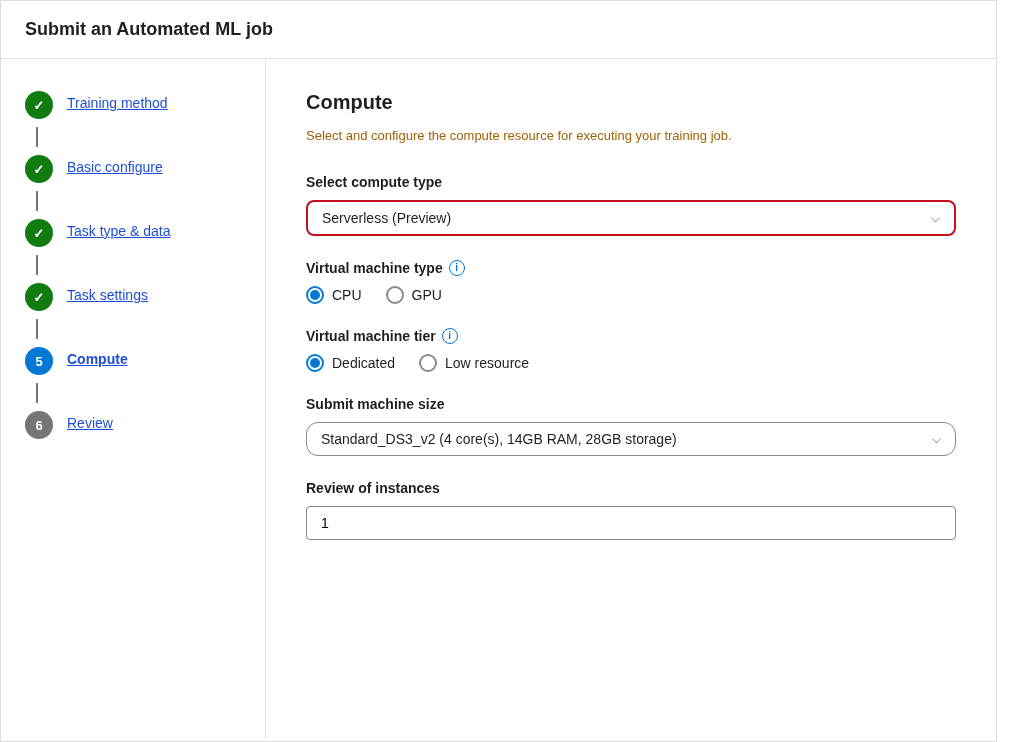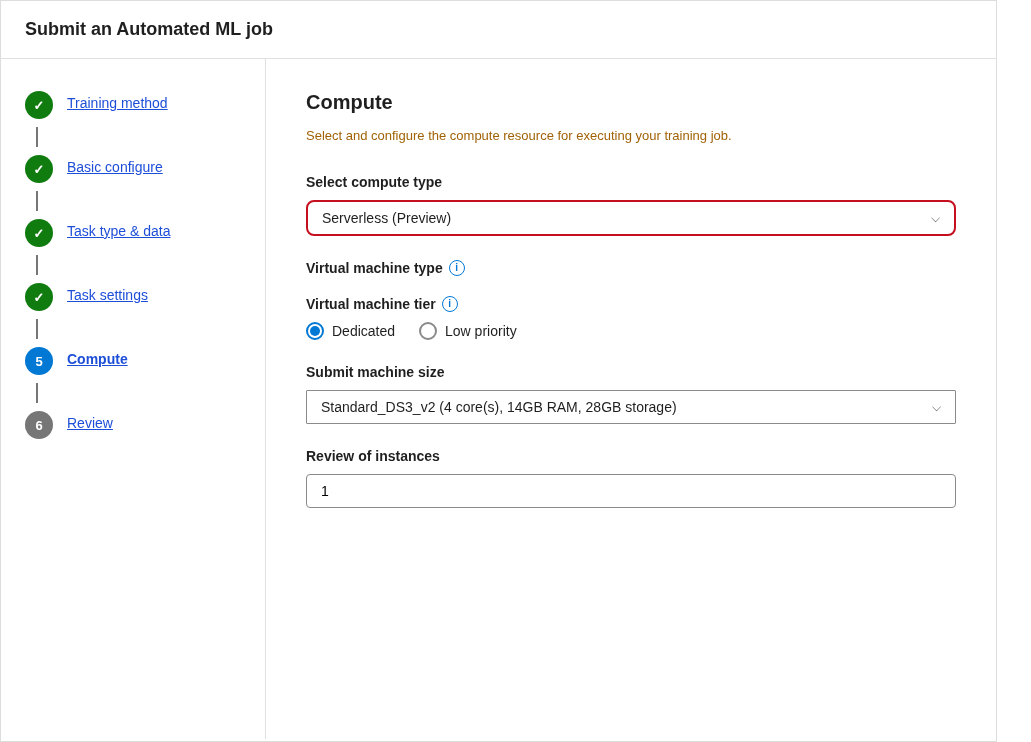--- a/index.html
+++ b/index.html
@@ -132,21 +132,21 @@
       justify-content: space-between;
       cursor: pointer;
       background: #fff;
       margin-bottom: 24px;
     }
 
     .select-box-normal {
       width: 100%;
       padding: 8px 14px;
       border: 1px solid #8a8a8a;
-      border-radius: 1px;
+      border-radius: 12px;
       font-size: 14px;
       display: flex;
       align-items: center;
       justify-content: space-between;
       cursor: pointer;
       background: #fff;
       margin-bottom: 24px;
     }
 
     .chevron {
@@ -281,40 +281,54 @@
         <div class="select-box">
           <span>Serverless (Preview)</span>
           <span class="chevron">⌵</span>
         </div>
       </div>
 
       <div class="field-group">
         <div class="field-label">
           <span>Virtual machine type</span>
           <span class="info-icon">i</span>
+        </div>
+        <div class="radio-group">
+
+          <label class="radio-option">
+            <div class="radio-outer">
+              <div class="radio-inner"></div>
+            </div>
+            <span class="radio-label">CPU</span>
+          </label>
+
+          <label class="radio-option">
+            <div class="radio-outer unchecked"></div>
+            <span class="radio-label">GPU</span>
+          </label>
         </div>
       </div>
 
       <div class="field-group">
         <div class="field-label">
           <span>Virtual machine tier</span>
           <span class="info-icon">i</span>
         </div>
         <div class="radio-group">
 
           <label class="radio-option">
             <div class="radio-outer">
               <div class="radio-inner"></div>
             </div>
             <span class="radio-label">Dedicated</span>
           </label>
 
           <label class="radio-option">
             <div class="radio-outer unchecked"></div>
-            <span class="radio-label">Low priority</span>
+            <span class="radio-label">Low resource</span>
           </label>
         </div>
       </div>
 
       <div class="field-group">
         <div class="field-label">
           <span>Submit machine size</span>
         </div>
         <div class="select-box-normal">
           <span>Standard_DS3_v2 (4 core(s), 14GB RAM, 28GB storage)</span>

